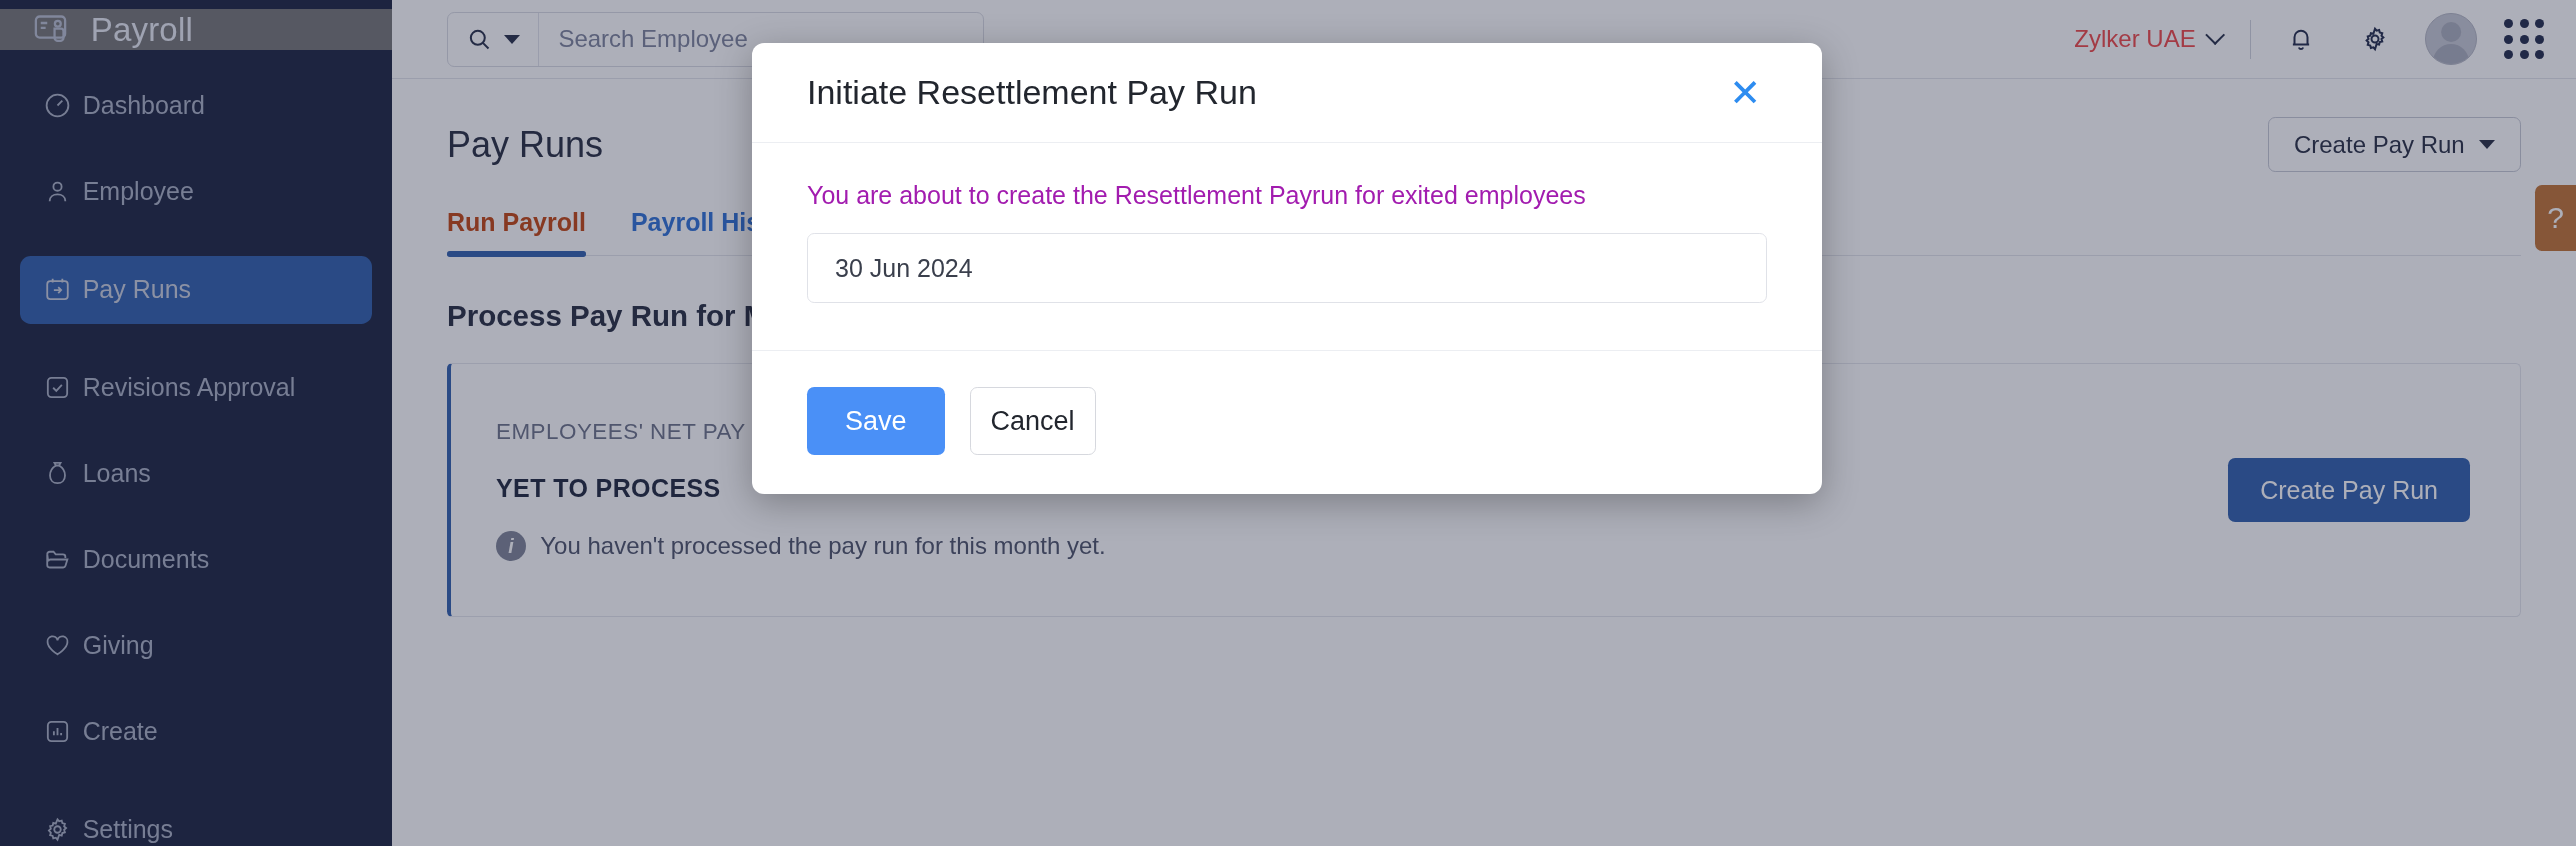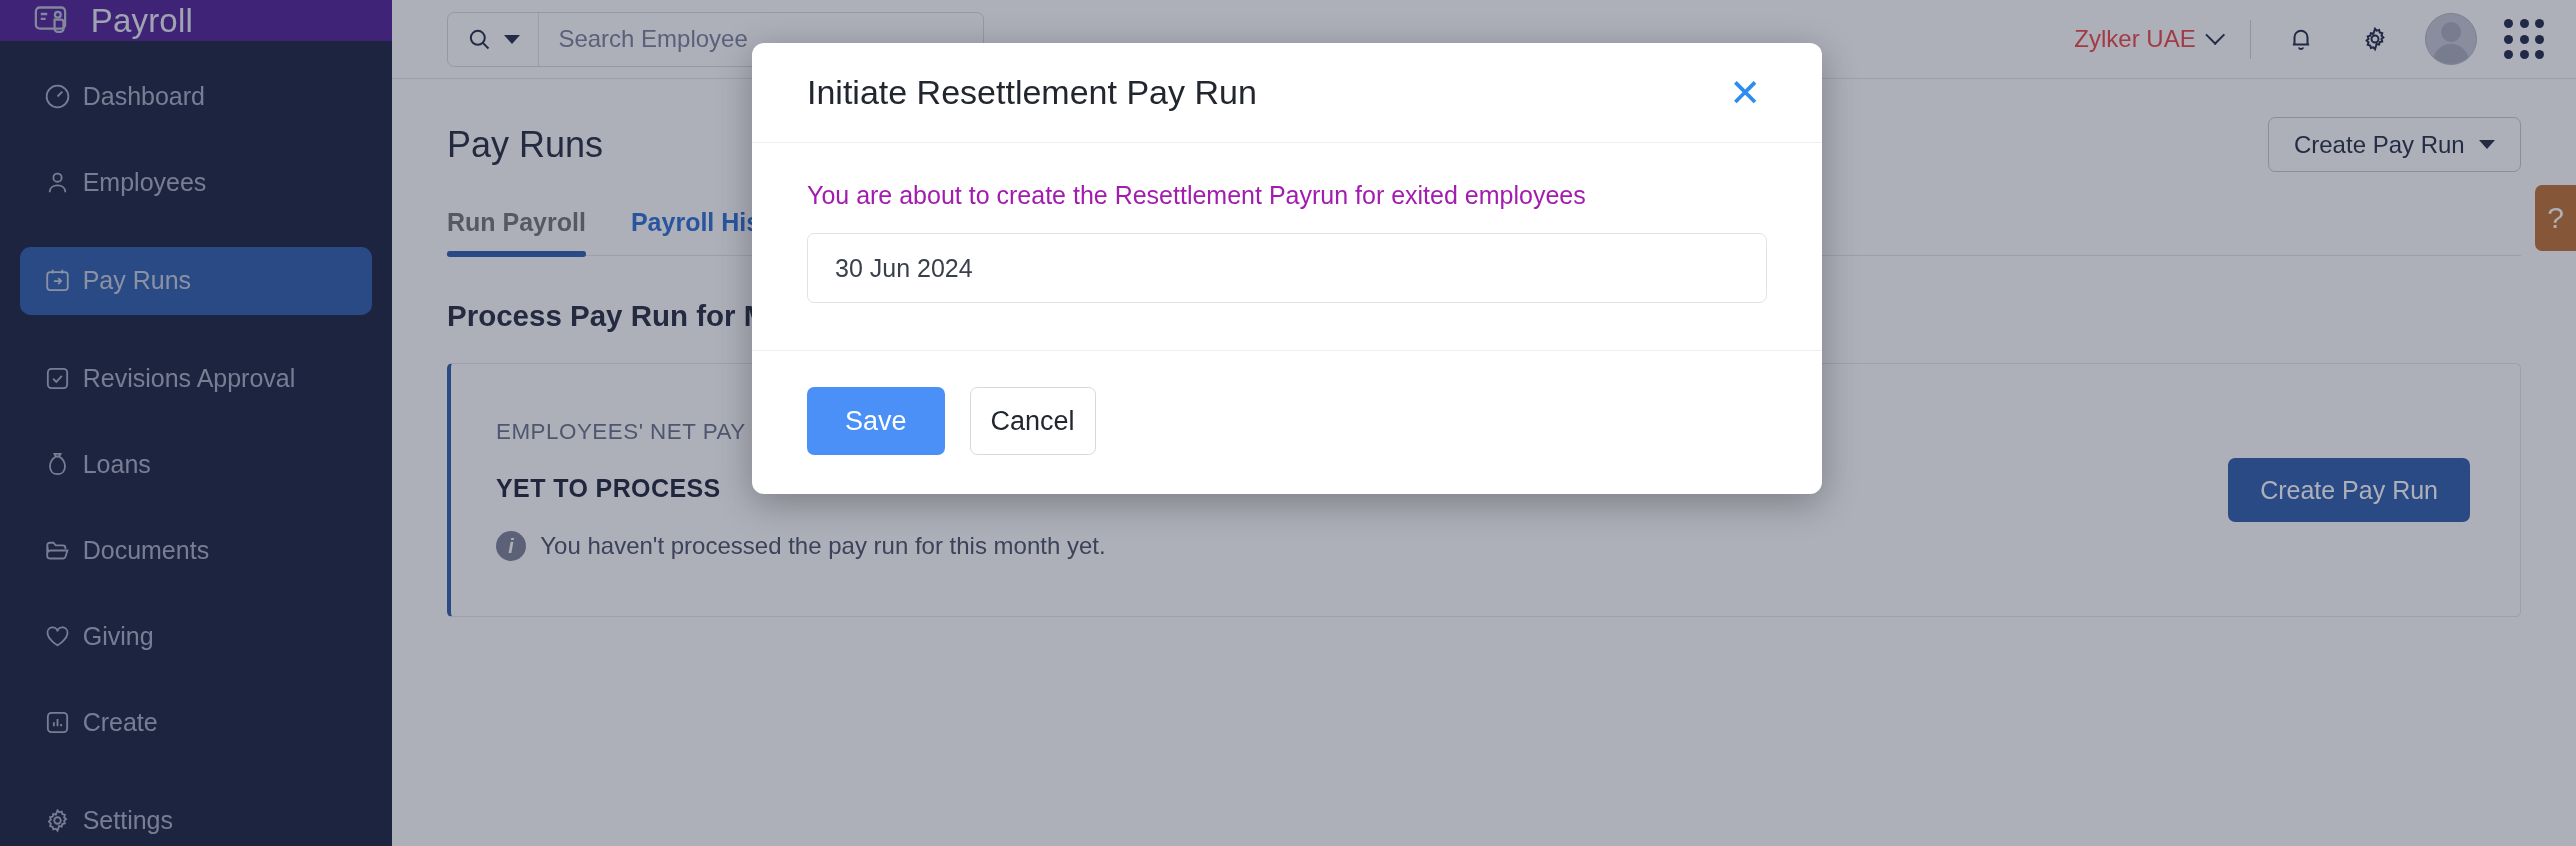--- a/index.html
+++ b/index.html
@@ -13,21 +13,21 @@
 
   
   .sidebar {
     width: 392px; height: 846px; flex: 0 0 392px;
     background: #18203c;
     display: flex; flex-direction: column;
     position: relative; z-index: 5;
   }
   .brand {
     height: 79px; display: flex; align-items: center; gap: 19.7px;
-    padding: 0 30px; background: #4c1d95;
+    padding: 0 30px; background: #737373; margin-top: 9px;
   }
   .brand-icon { width: 41px; height: 41px; color: #b9bfd0; display:flex; align-items:center; justify-content:center; }
   .brand-text { color: #e9ecf4; font-size: 33px; letter-spacing: 0.2px; }
 
   .nav { padding-top: 21.5px; display: flex; flex-direction: column; }
   .nav-item {
     display: flex; align-items: center; gap: 10px;
     height: 68px; margin: 0 19.7px; padding: 0 23px;
     border-radius: 10.7px;
     color: #a9b0c4; font-size: 25px;
@@ -95,21 +95,21 @@
   .btn-outline {
     border: 0.9px solid #c5c8d4; background: #fff; color: #242b40;
     font-size: 24px; border-radius: 7.2px; padding: 0 25px; height: 55px;
     display: flex; align-items: center; gap: 14.3px; cursor: pointer;
     font-family: "Liberation Sans", sans-serif;
   }
   .btn-outline .caret2 { width:0; height:0; border-left: 8px solid transparent; border-right: 8px solid transparent; border-top: 9.8px solid #242b40; }
 
   .tabs { display: flex; gap: 45px; margin-top: 36px; border-bottom: 0.9px solid #e2e4ea; }
   .tab { font-size: 25px; padding-bottom: 18px; color: #2a6fd6; cursor: pointer; position: relative; font-weight: 700; }
-  .tab.active { color: #737373; }
+  .tab.active { color: #c2410c; }
   .tab.active::after { content: ""; position: absolute; left: 0; right: 0; bottom: -1.8px; height: 5.4px; background: #2c5cab; border-radius: 2.7px; }
 
   .section-title { margin-top: 43px; font-size: 29.5px; color: #23293d; }
 
   .card {
     margin-top: 30px;
     background: #fff;
     border: 0.9px solid #e4e6ec; border-left: 4.5px solid #2c5cab;
     border-radius: 5.4px;
     height: 254px;
@@ -222,21 +222,21 @@
 
       <div class="nav-gap-sm"></div>
 
       <div class="nav-item">
         <span class="ic">
           <svg width="29" height="29" viewBox="0 0 24 24" fill="none" stroke="currentColor" stroke-width="1.5">
             <circle cx="12" cy="8" r="3.4"></circle>
               <path d="M5.5 20c0-3.6 2.9-5.6 6.5-5.6s6.5 2 6.5 5.6"></path>
           </svg>
         </span>
-        <span>Employees</span>
+        <span>Employee</span>
       </div>
 
       <div class="nav-gap"></div>
 
       <div class="nav-item active">
         <span class="ic">
           <svg width="29" height="29" viewBox="0 0 24 24" fill="none" stroke="currentColor" stroke-width="1.5">
             <rect x="3.5" y="5" width="17" height="15" rx="2.6"></rect>
             <path d="M8 3.2v3M16 3.2v3"></path>
             <path d="M9 12.5h6M12.6 10l2.4 2.5-2.4 2.5"></path>

